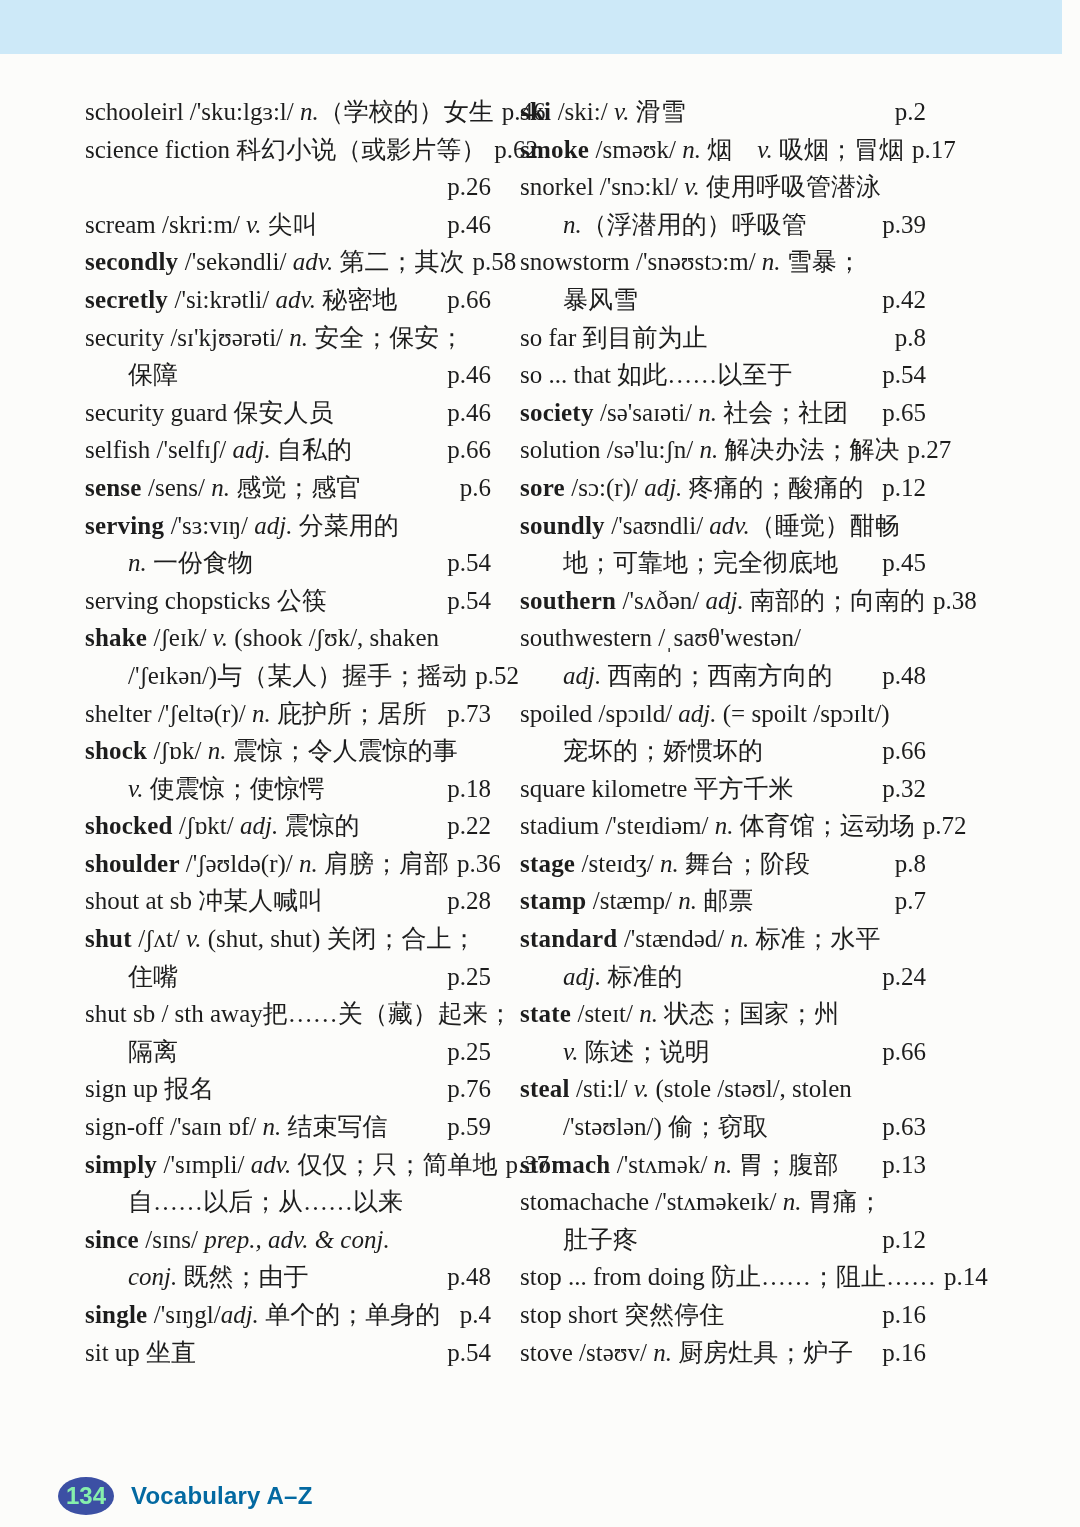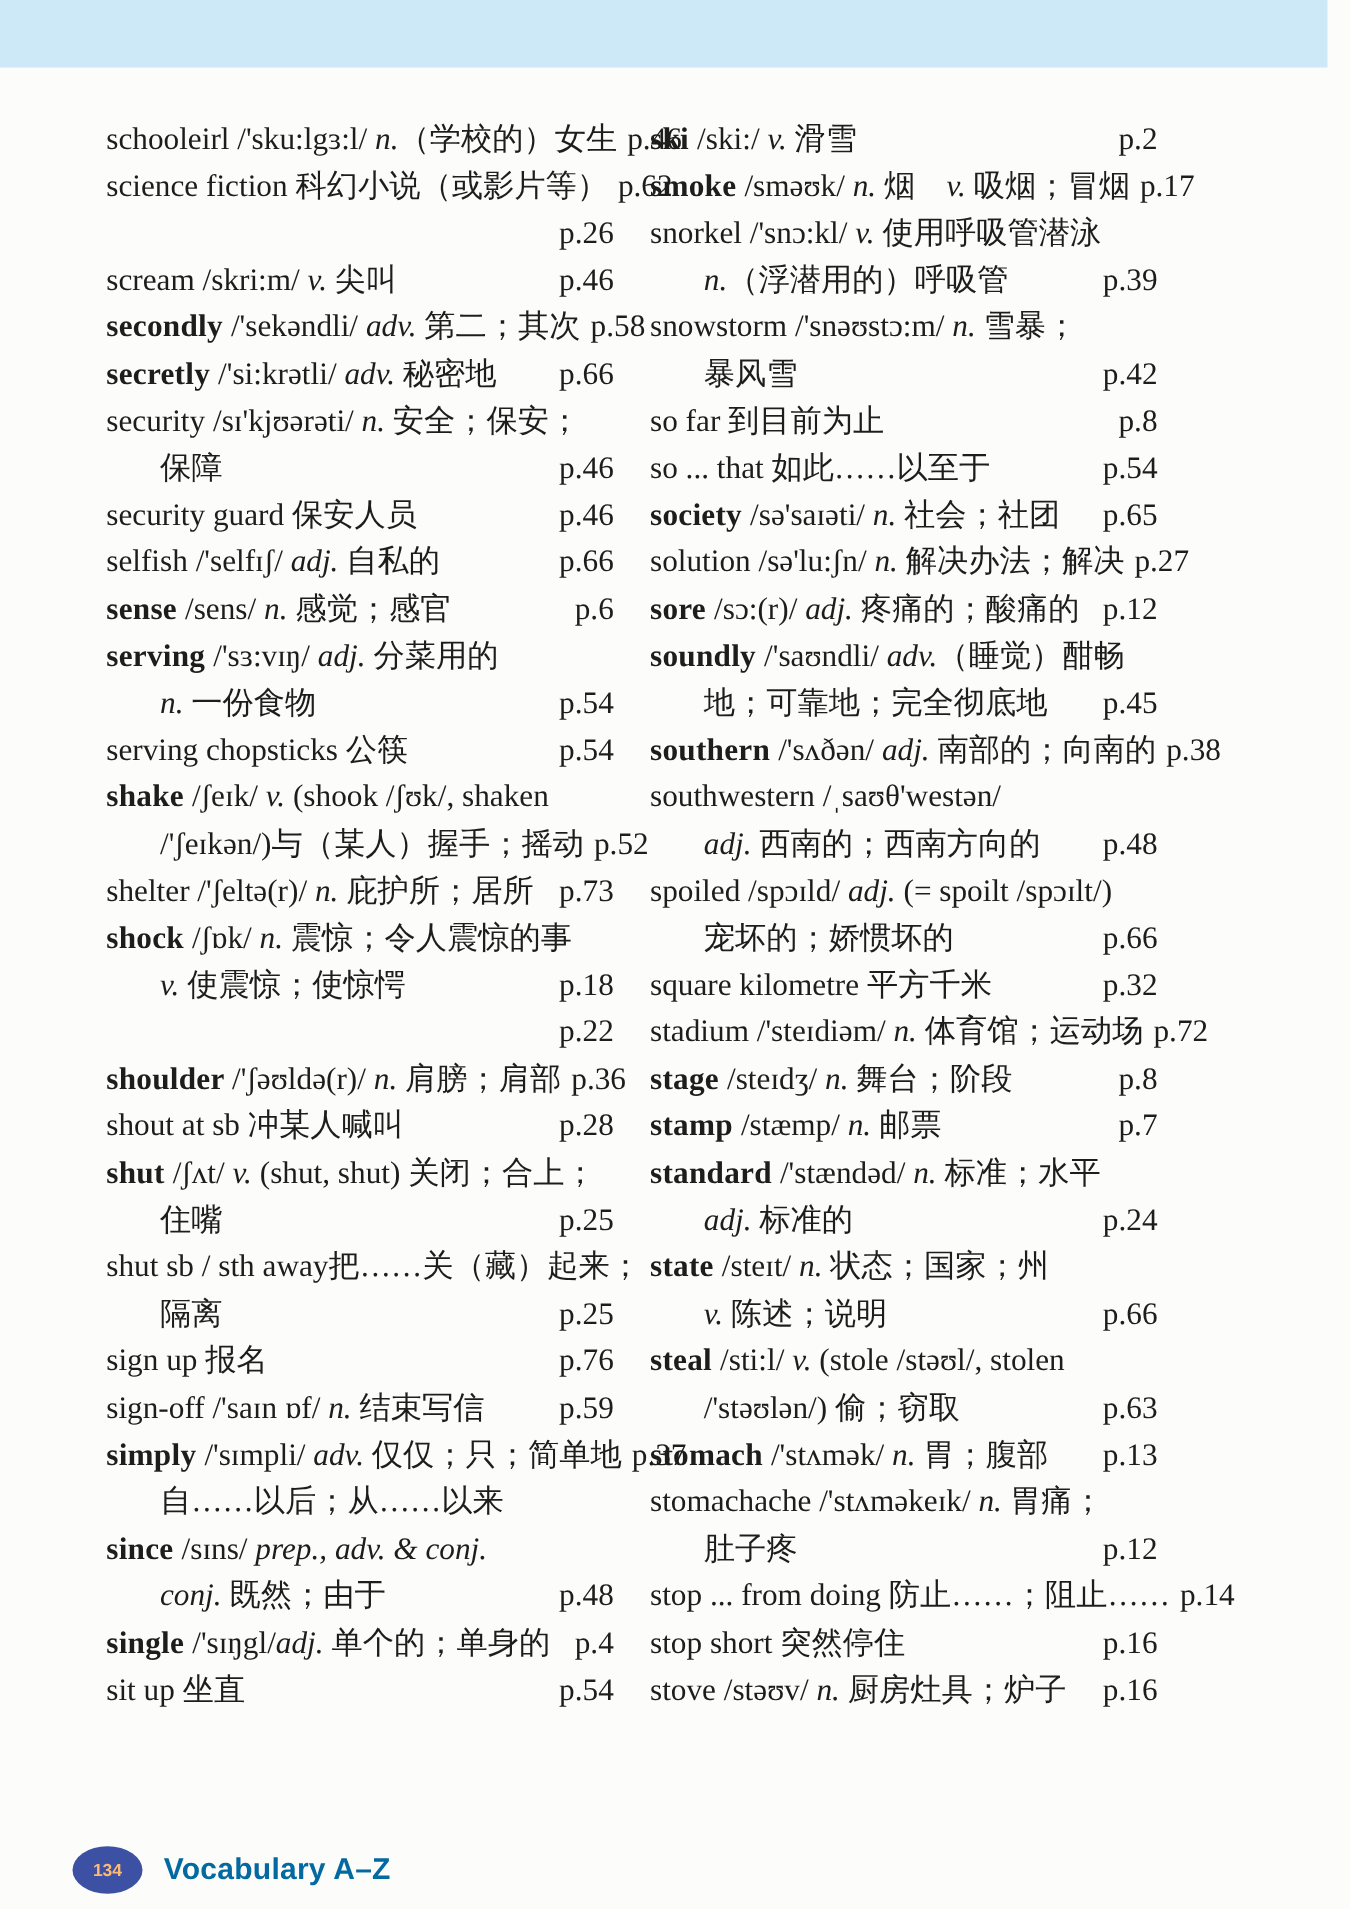--- a/index.html
+++ b/index.html
@@ -35,21 +35,21 @@
   .seg-b{font-weight:700;letter-spacing:0.2px;}
   .seg-i{font-style:italic;}
   .footer{
     position:absolute;top:1477px;left:58px;
     display:flex;align-items:center;
     font-family:"Liberation Sans","DejaVu Sans",sans-serif;
   }
   .page-badge{
     width:56px;height:38px;border-radius:50%;
     display:flex;align-items:center;justify-content:center;
-    color:#fdba74;font-size:14px;font-weight:700;
+    color:#86efac;font-size:24px;font-weight:700;
   }
   .footer-label{
     margin-left:17px;font-size:24px;font-weight:700;letter-spacing:0.2px;
   }
 </style>
 </head>
 <body style="background: rgb(252, 252, 250); color: rgb(29, 29, 29);">
 
 <div class="header-band" style="background: rgb(205, 233, 248);"></div>
 
@@ -120,20 +120,21 @@
         <span class="pageref">p.73</span>
       </div>
       <div class="vline">
         <span class="txt"><span class="seg-b">shock </span><span>/ʃɒk/ </span><span class="seg-i">n.</span><span> 震惊；令人震惊的事</span></span>
       </div>
       <div class="vline indent">
         <span class="txt"><span class="seg-i">v.</span><span> 使震惊；使惊愕</span></span>
         <span class="pageref">p.18</span>
       </div>
       <div class="vline">
+        <span class="txt"><span class="seg-b">shocked </span><span>/ʃɒkt/ </span><span class="seg-i">adj.</span><span> 震惊的</span></span>
         <span class="pageref">p.22</span>
       </div>
       <div class="vline">
         <span class="txt"><span class="seg-b">shoulder </span><span>/'ʃəʊldə(r)/ </span><span class="seg-i">n.</span><span> 肩膀；肩部</span></span>
         <span class="pageref">p.36</span>
       </div>
       <div class="vline">
         <span class="txt"><span>shout at sb 冲某人喊叫</span></span>
         <span class="pageref">p.28</span>
       </div>

